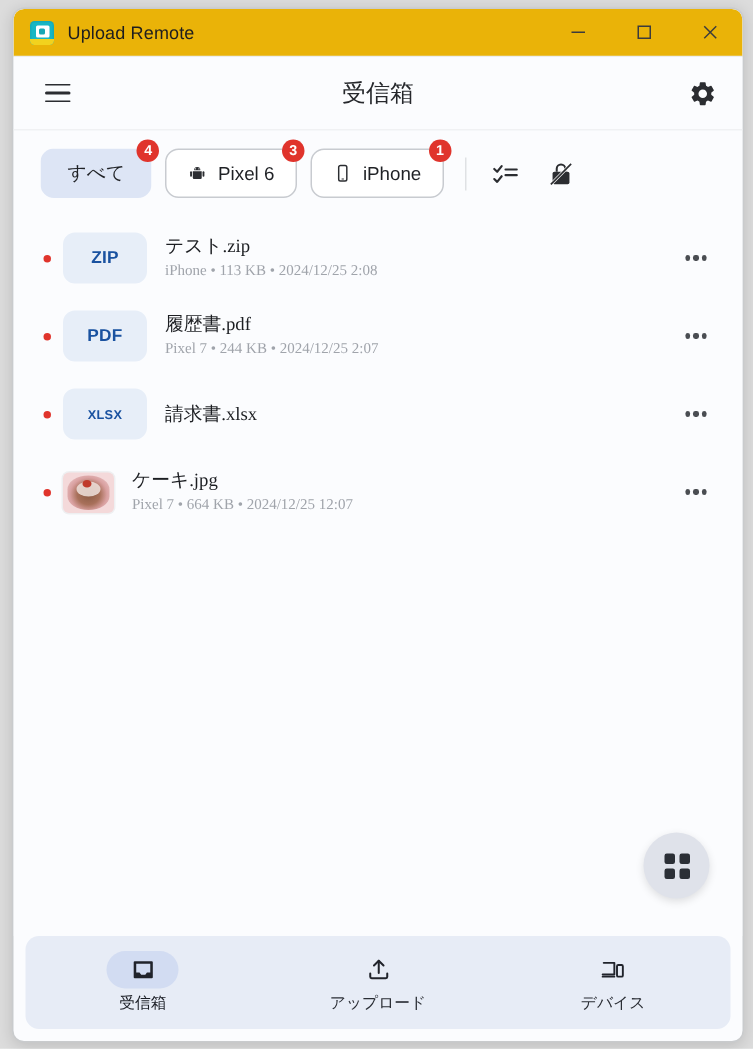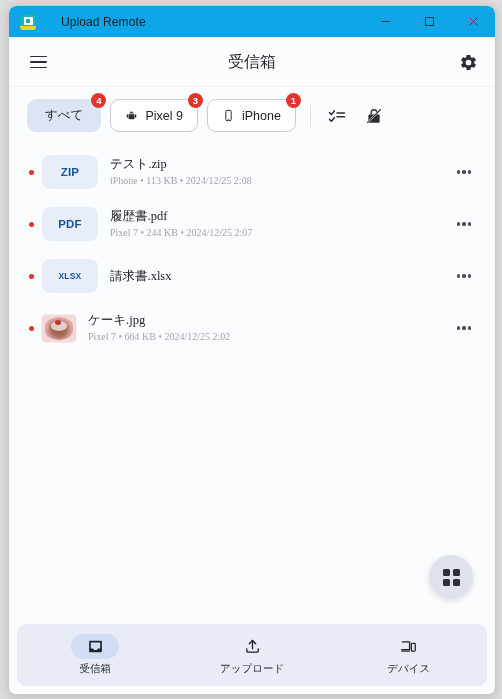--- a/index.html
+++ b/index.html
@@ -27,26 +27,25 @@
     box-shadow: 0 2px 10px rgba(0,0,0,0.14);
     overflow: hidden;
     display: flex;
     flex-direction: column;
   }
 
   
   .titlebar {
     height: 31px;
     min-height: 31px;
-    background: #0ea5e9;
+    background: #eab308;
     border-bottom: 1px solid #eceded;
     display: flex;
     align-items: center;
     border-radius: 7px 7px 0 0;
-    gap: 16px;
   }
   .app-icon {
     width: 16px;
     height: 16px;
     margin-left: 11px;
     margin-right: 9px;
     border-radius: 3px;
     background: #18b6c4;
     position: relative;
     flex: none;
@@ -405,21 +404,21 @@
       <span class="chip-icon">
         <svg width="13" height="13" viewBox="0 0 24 24" fill="#2b2d31">
           <path d="M6.5 9.5h11v8a1.5 1.5 0 01-1.5 1.5H8a1.5 1.5 0 01-1.5-1.5v-8z"></path>
           <path d="M8.2 8.2a3.8 3.8 0 017.6 0H8.2z"></path>
           <rect x="3.2" y="9.6" width="2.3" height="6.6" rx="1.15"></rect>
           <rect x="18.5" y="9.6" width="2.3" height="6.6" rx="1.15"></rect>
           <circle cx="9.9" cy="6.6" r="0.75" fill="#fff"></circle>
           <circle cx="14.1" cy="6.6" r="0.75" fill="#fff"></circle>
         </svg>
       </span>
-      <span class="chip-label">Pixel 9</span>
+      <span class="chip-label">Pixel 6</span>
       <span class="chip-badge">3</span>
     </div>
 
     <div class="chip">
       <span class="chip-icon">
         <svg width="13" height="13" viewBox="0 0 24 24" fill="none" stroke="#2b2d31" stroke-width="1.8">
           <rect x="7" y="2.5" width="10" height="19" rx="2.2"></rect>
           <line x1="10.6" y1="19.1" x2="13.4" y2="19.1" stroke-width="1.4"></line>
         </svg>
       </span>
@@ -493,21 +492,21 @@
 
     <div class="file-row">
       <div class="unread-dot"></div>
       <div class="thumb">
         <span class="plate"></span>
           <span class="cream"></span>
           <span class="cherry"></span>
       </div>
       <div class="file-meta">
         <div class="file-name">ケーキ.jpg</div>
-        <div class="file-sub">Pixel 7 • 664 KB • 2024/12/25 2:02</div>
+        <div class="file-sub">Pixel 7 • 664 KB • 2024/12/25 12:07</div>
       </div>
       <div class="row-menu">
           <i></i>
           <i></i>
           <i></i>
         </div>
     </div>
 
   </div>
 

